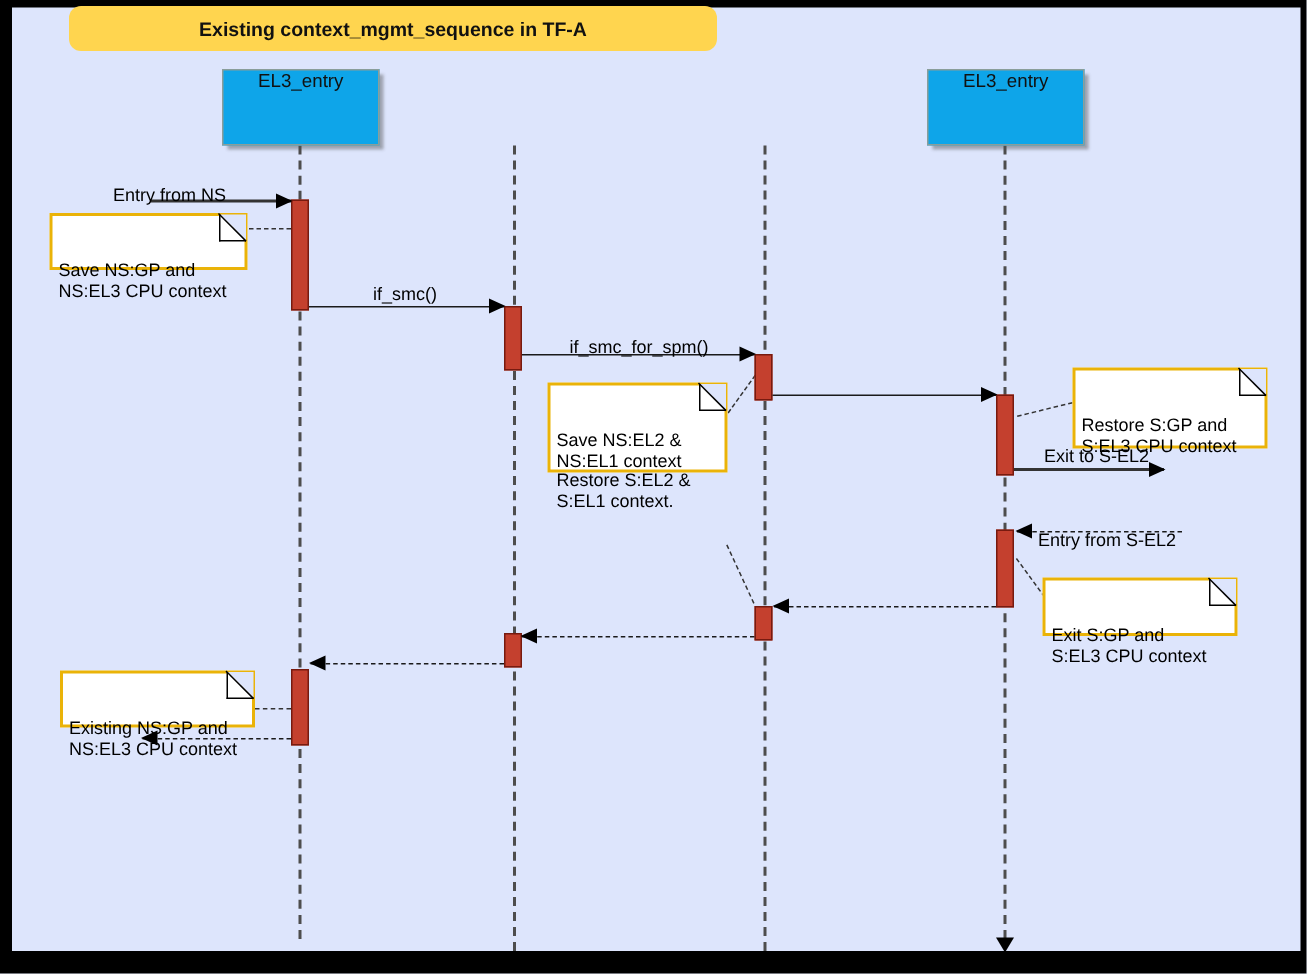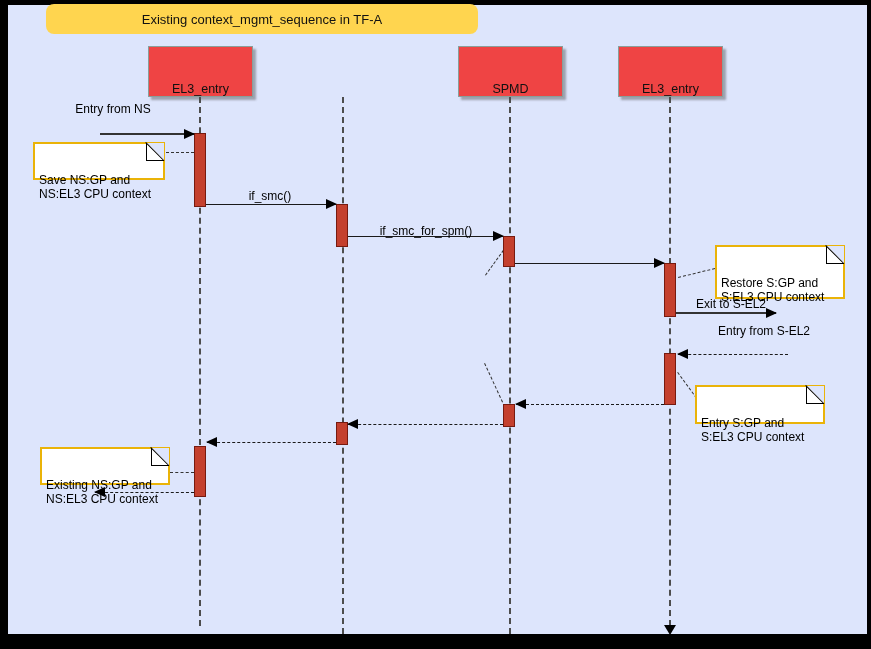--- a/index.html
+++ b/index.html
@@ -11,27 +11,27 @@
   #canvas {
     position:absolute; left:8px; top:5px; width:859px; height:629px;
     background:#DDE5FC;
   }
   .abs { position:absolute; box-sizing:border-box; }
 
   .title-banner {
     left:46px; top:4px; width:432px; height:30px;
     background:#FFD54F; border-radius:8px;
     display:flex; align-items:center; justify-content:center;
-    font-size:13px; font-weight:normal; color:#111;
+    font-size:13px; font-weight:bold; color:#111;
   }
   .head {
     top:46px; width:105px; height:51px;
-    background:#ef4444; border:1px solid #8A9E9A;
+    background:#0ea5e9; border:1px solid #8A9E9A;
     box-shadow:3px 3px 2px rgba(80,80,80,0.45);
-    display:flex; align-items:flex-end; justify-content:center;
+    display:flex; align-items:flex-start; justify-content:center;
     font-size:12.5px; color:#111;
   }
   .lifeline { width:0; border-left:2px dashed #4D4D4D; }
 
   .activation {
     width:12px; background:#C4402E; border:1px solid #771A0F; z-index:3;
   }
 
   .arrow { height:0; z-index:4; }
   .arrow.solid  { border-top:2px solid #333; }
@@ -86,23 +86,20 @@
 
   <div class="abs lifeline" style="left:199px; top:97px; height:529px;"></div>
   <div class="abs lifeline" style="left:342px; top:97px; height:537px;"></div>
   <div class="abs lifeline" style="left:509px; top:97px; height:537px;"></div>
   <div class="abs lifeline" style="left:669px; top:97px; height:529px;"></div>
   <div class="abs end-arrow" style="left:664px; top:625px;"></div>
 
   <div class="abs head" style="left:148px;">
     <span>EL3_entry</span>
   </div>
-  <div class="abs head" style="left:458px;">
-    <span>SPMD</span>
-  </div>
   <div class="abs head" style="left:618px;">
     <span>EL3_entry</span>
   </div>
 
   <div class="abs activation" style="left:194px; top:133px; height:74px;"></div>
   <div class="abs activation" style="left:336px; top:204px; height:43px;"></div>
   <div class="abs activation" style="left:503px; top:236px; height:31px;"></div>
   <div class="abs activation" style="left:664px; top:263px; height:54px;"></div>
   <div class="abs activation" style="left:664px; top:353px; height:52px;"></div>
   <div class="abs activation" style="left:503px; top:404px; height:23px;"></div>
@@ -113,46 +110,53 @@
   <div class="abs arrow thin  head-right" style="left:206px; top:204px; width:130px;"></div>
   <div class="abs arrow thin  head-right" style="left:348px; top:236px; width:155px;"></div>
   <div class="abs arrow thin  head-right" style="left:515px; top:263px; width:149px;"></div>
   <div class="abs arrow solid head-right" style="left:676px; top:312px; width:100px;"></div>
   <div class="abs arrow dashed head-left" style="left:678px; top:354px; width:110px;"></div>
   <div class="abs arrow dashed head-left" style="left:516px; top:404px; width:148px;"></div>
   <div class="abs arrow dashed head-left" style="left:348px; top:424px; width:155px;"></div>
   <div class="abs arrow dashed head-left" style="left:207px; top:442px; width:129px;"></div>
   <div class="abs arrow dashed head-left" style="left:95px;  top:492px; width:99px;"></div>
 
-  <div class="abs mlabel" style="left:113px; top:102px;">Entry from NS</div>
+  <div class="abs mlabel" style="left:113px; top:123px;">Entry from NS</div>
   <div class="abs mlabel" style="left:270px; top:189px;">if_smc()</div>
   <div class="abs mlabel" style="left:426px; top:224px;">if_smc_for_spm()</div>
   <div class="abs mlabel" style="left:731px; top:297px;">Exit to S-EL2</div>
-  <div class="abs mlabel" style="left:738px; top:324px;margin-left:26px;">Entry from S-EL2</div>
+  <div class="abs mlabel" style="left:738px; top:353px;">Entry from S-EL2</div>
 
   <div class="abs nconn" style="left:166px; top:152px; width:28px;"></div>
   <div class="abs nconn" style="left:485px; top:275px; width:31px; transform:rotate(-54.2deg);"></div>
   <div class="abs nconn" style="left:678px; top:277px; width:38px; transform:rotate(-13.7deg);"></div>
   <div class="abs nconn" style="left:678px; top:372px; width:32px; transform:rotate(53.8deg);"></div>
   <div class="abs nconn" style="left:485px; top:363px; width:43px; transform:rotate(65.2deg);"></div>
   <div class="abs nconn" style="left:170px; top:472px; width:24px;"></div>
 
   <div class="abs note" style="left:33px; top:142px; width:132px; height:38px;">
     <span class="corner"></span>
     <span>Save NS:GP and
 NS:EL3 CPU context</span>
   </div>
+  <div class="abs note" style="left:365px; top:255px; width:120px; height:60px;">
+    <span class="corner"></span>
+    <span>Save NS:EL2 &amp;
+NS:EL1 context
+Restore S:EL2 &amp;
+S:EL1 context.</span>
+  </div>
   <div class="abs note" style="left:715px; top:245px; width:130px; height:54px;">
     <span class="corner"></span>
     <span>Restore S:GP and
 S:EL3 CPU context</span>
   </div>
   <div class="abs note" style="left:695px; top:385px; width:130px; height:39px;">
     <span class="corner"></span>
-    <span>Entry S:GP and
+    <span>Exit S:GP and
 S:EL3 CPU context</span>
   </div>
   <div class="abs note" style="left:40px; top:447px; width:130px; height:38px;">
     <span class="corner"></span>
     <span>Existing NS:GP and
 NS:EL3 CPU context</span>
   </div>
 </div>
 
 </body></html>

